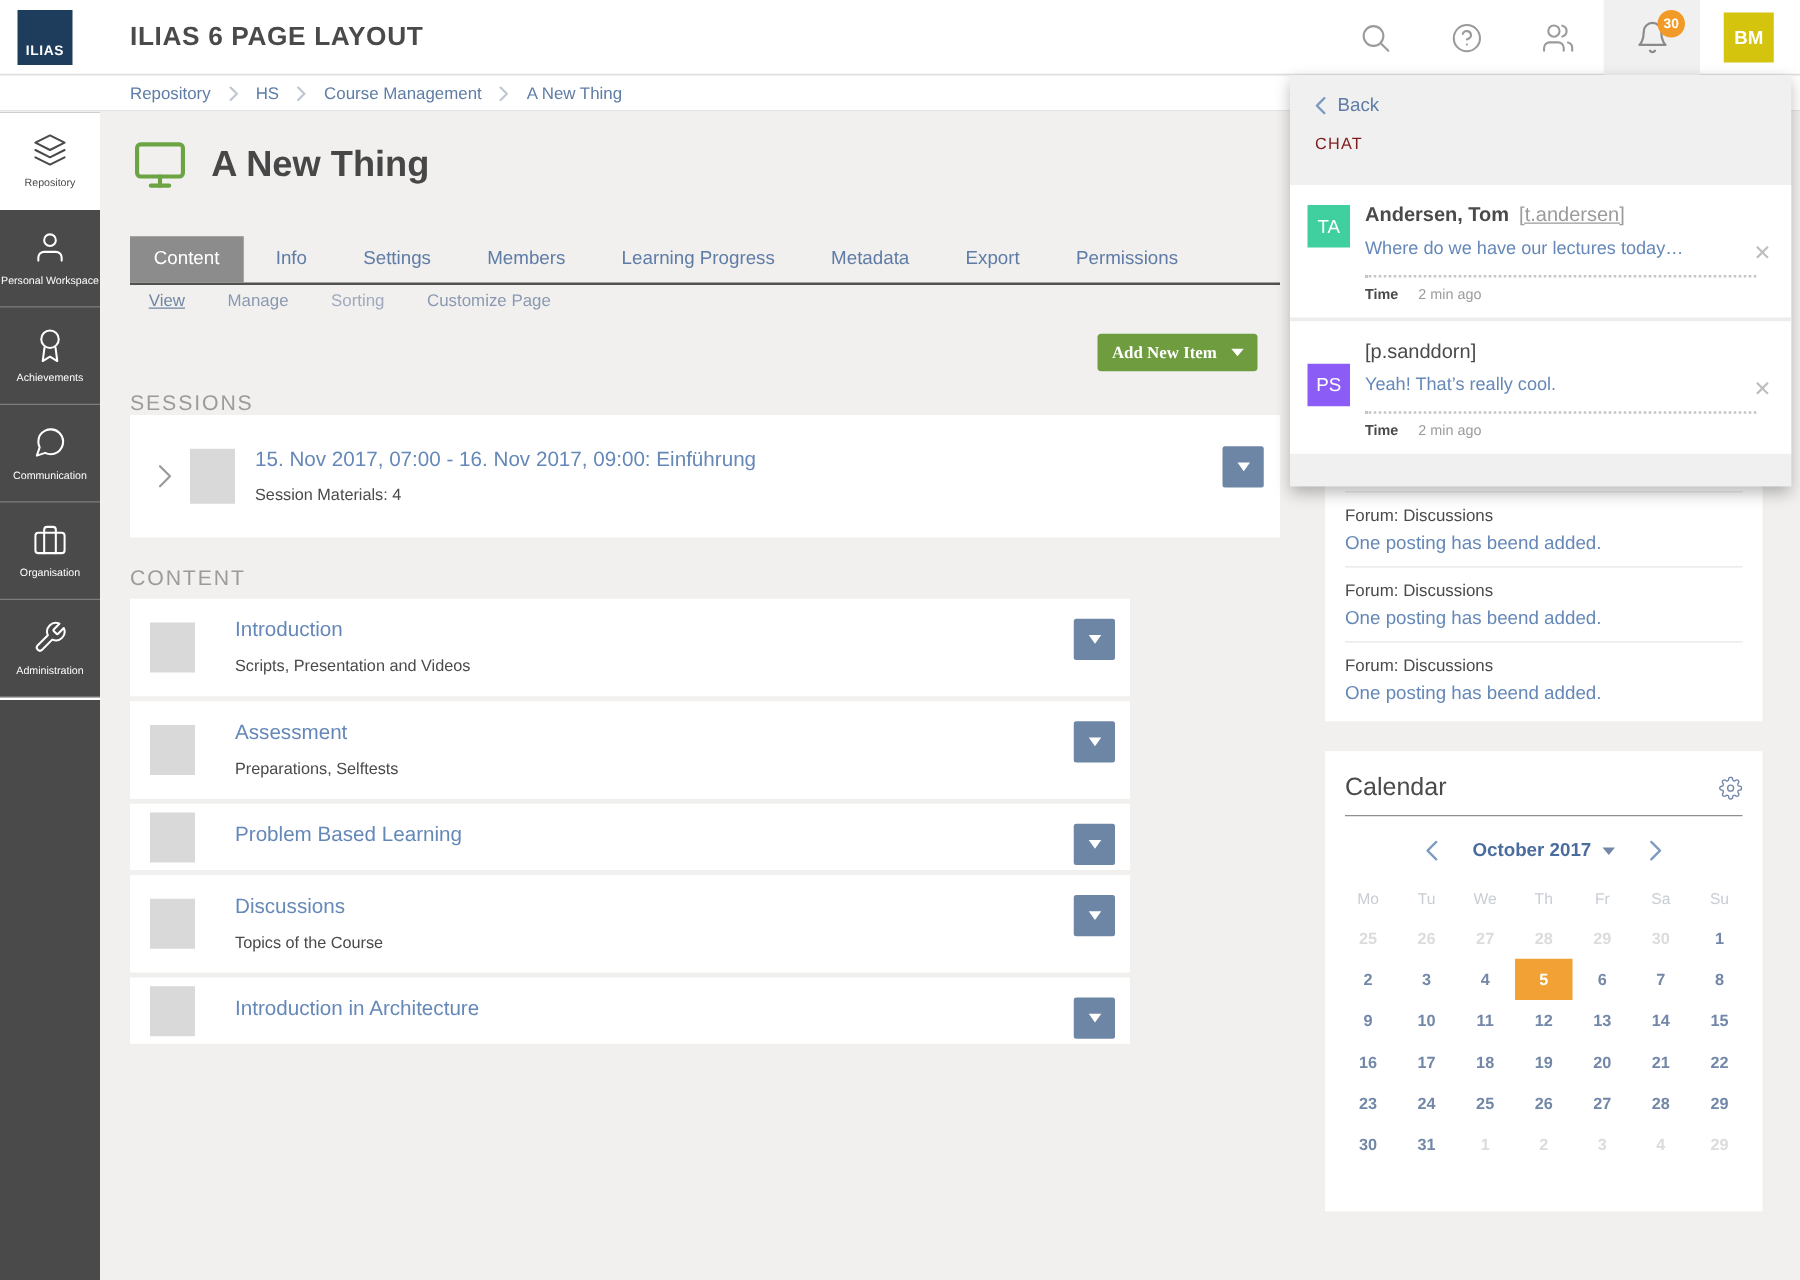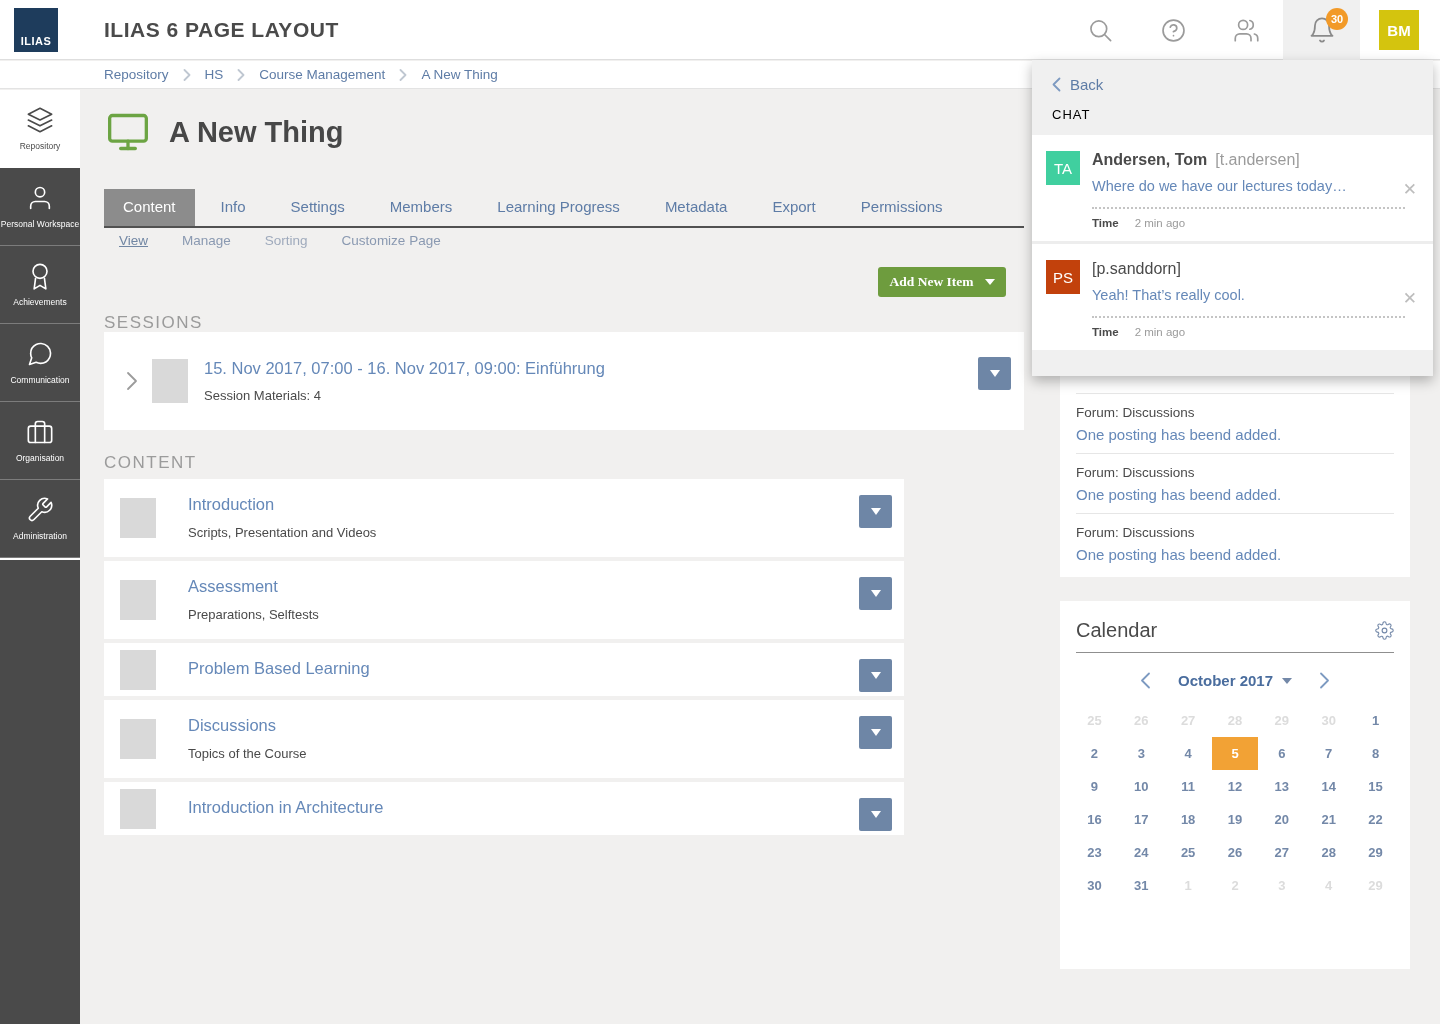--- a/index.html
+++ b/index.html
@@ -93,28 +93,28 @@
   .cal-wd, .cal-days { display:grid; grid-template-columns:repeat(7,1fr); }
   .wd { height:30px; line-height:30px; text-align:center; font-size:12.5px; color:#C8CDD4; }
   .day { height:33px; line-height:33px; text-align:center; font-size:13px; font-weight:bold; color:#7388A8; cursor:pointer; }
   .day[data-state="muted"] { color:#DCDCDC; }
   .day[data-state="sel"] { background:#F2A235; color:#fff; }
 
   
   .chat-panel { position:absolute; left:1032px; top:60px; width:401px; z-index:40; background:#F0F0F0; box-shadow:0 5px 12px rgba(0,0,0,.28); }
   .chat-back { display:flex; align-items:center; gap:9px; padding:16px 20px 4px; color:#5E7CA6; font-size:15px; cursor:pointer; }
   .chat-back svg { width:9px; height:15px; stroke:#7D9AC1; fill:none; stroke-width:1.8; stroke-linecap:round; stroke-linejoin:round; }
-  .chat-label { padding:10px 20px 13px; font-size:13px; color:#000000; letter-spacing:1px; }
+  .chat-label { padding:10px 20px 26px; font-size:13px; color:#7f1d1d; letter-spacing:1px; }
   .chat-msg { position:relative; background:#fff; padding:16px 28px 12px 60px; }
   .chat-msg + .chat-msg { border-top:3px solid #EDEDED; }
   .cavatar { position:absolute; left:14px; top:16px; width:34px; height:34px; color:#fff; font-size:15px; display:flex; align-items:center; justify-content:center; }
   .cname-row { font-size:16px; }
   .cname { font-weight:bold; color:#4A4A4A; }
   .cname.plain { font-weight:normal; }
-  .chandle { color:#9B9B9B; margin-left:8px; }
+  .chandle { color:#9B9B9B; margin-left:8px;text-decoration:underline; }
   .cname:empty, .chandle:empty { display:none; }
   .cmsg { display:block; margin-top:9px; font-size:14.5px; color:#6588B8; }
   .cclose { position:absolute; right:16px; top:44px; border:none; background:none; color:#BDBDBD; font-size:17px; cursor:pointer; }
   .cdots { margin-top:13px; border-bottom:2px dotted #C4C4C4; }
   .ctime { margin-top:8px; font-size:11.5px; }
   .ctlabel { font-weight:bold; color:#4A4A4A; }
   .ctval { color:#9B9B9B; margin-left:16px; }
   .chat-footer { height:26px; background:#F0F0F0; }
 </style>
 </head>
@@ -387,20 +387,30 @@
         <span>October 2017</span>
         <span class="caret-down-b"></span>
       </span>
       <span class="chev">
         <svg viewBox="0 0 11 17">
             <path d="M2 1.5 L9 8.5 L2 15.5" fill="none"></path>
           </svg>
       </span>
     </div>
     <div class="cal-grid">
+      <div class="cal-wd">
+
+      <span class="wd">Mo</span>
+          <span class="wd">Tu</span>
+          <span class="wd">We</span>
+          <span class="wd">Th</span>
+          <span class="wd">Fr</span>
+          <span class="wd">Sa</span>
+          <span class="wd">Su</span>
+        </div>
       <div class="cal-days">
 
       <span class="day" data-state="muted">25</span>
           <span class="day" data-state="muted">26</span>
           <span class="day" data-state="muted">27</span>
           <span class="day" data-state="muted">28</span>
           <span class="day" data-state="muted">29</span>
           <span class="day" data-state="muted">30</span>
           <span class="day">1</span>
           <span class="day">2</span>
@@ -460,21 +470,21 @@
     </div>
     <a class="cmsg">Where do we have our lectures today…</a>
     <button class="cclose"><span>✕</span></button>
     <div class="cdots"></div>
     <div class="ctime">
       <span class="ctlabel">Time</span><span class="ctval">2 min ago</span>
     </div>
   </div>
 
   <div class="chat-msg">
-    <span class="cavatar" style="background: #c2410c;">PS</span>
+    <span class="cavatar" style="background: #8b5cf6; margin-top: 18px;">PS</span>
     <div class="cname-row">
       <span class="cname plain">[p.sanddorn]</span>
     </div>
     <a class="cmsg">Yeah! That’s really cool.</a>
     <button class="cclose"><span>✕</span></button>
     <div class="cdots"></div>
     <div class="ctime">
       <span class="ctlabel">Time</span><span class="ctval">2 min ago</span>
     </div>
   </div>

